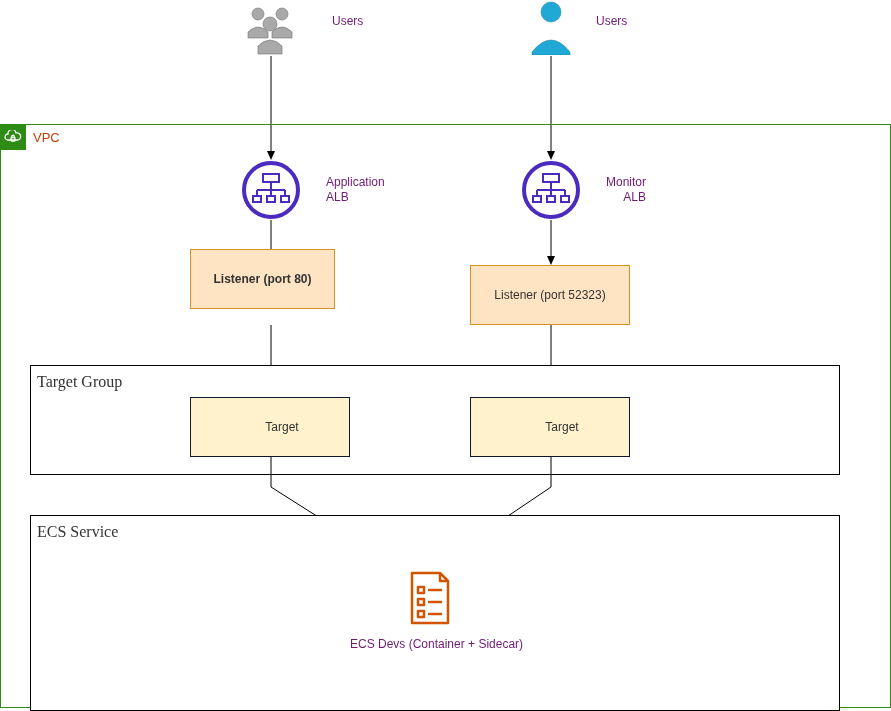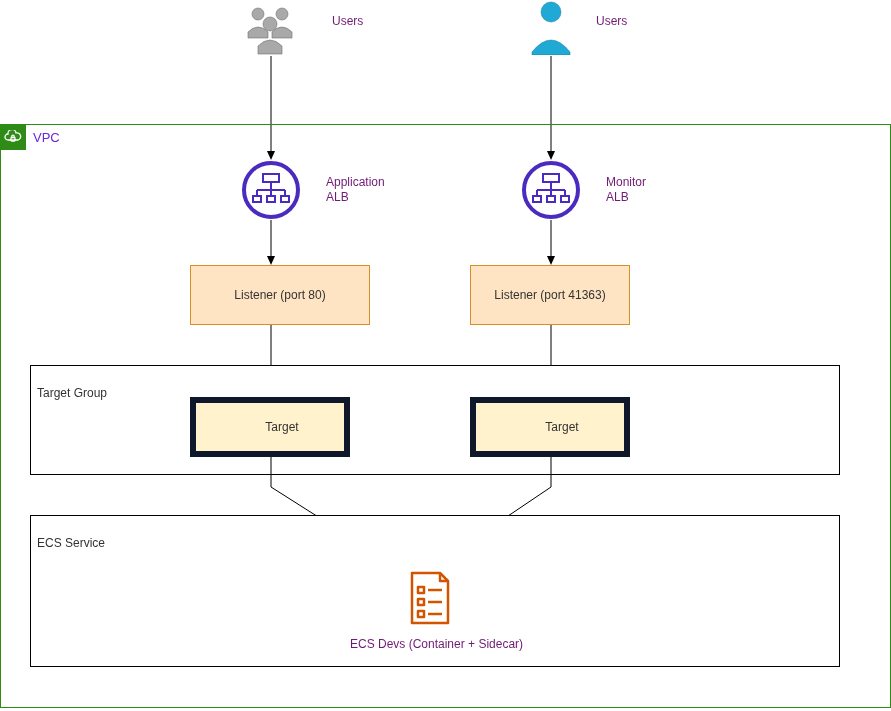--- a/index.html
+++ b/index.html
@@ -21,47 +21,48 @@
   .vpc-badge {
     position:absolute;
     width:26px; height:26px;
     background:#2e8b16;
     border:1px solid #2e8b16;
     box-sizing:border-box;
     display:flex; align-items:center; justify-content:center;
   }
   .vpc-title {
     position:absolute;
-    color:#6d28d9;
+    color:#c2410c;
     font-size:13px;
   }
   .listener-box {
     background:#ffe4c4;
     border:1px solid #d69028;
     box-sizing:border-box;
     display:flex; align-items:center; justify-content:center;
     font-size:12px;
   }
   .target-box {
     background:#fff2cc;
-    border:6px solid #0f172a;
+    border:1px solid #0f172a;
     box-sizing:border-box;
     display:flex; align-items:center; justify-content:center;
     font-size:12px;
     padding-left:24px;
   }
   .plain-box {
     border:1px solid #000;
     box-sizing:border-box;
     background:#fff;
   }
   .box-title {
     position:absolute;
-    top:20px; left:6px;
-    font-size:12px;
+    top:7px; left:6px;
+    font-size:16px;
+    font-family:Liberation Serif, serif;
   }
   svg.arrow { position:absolute; overflow:visible; pointer-events:none; }
   .arrow-line { stroke:#000; stroke-width:1; fill:none; }
   .arrow-head { fill:#000; }
 </style>
 </head>
 <body>
 
 <div class="abs" style="left:240px; top:2px; width:60px; height:55px;">
   <svg width="60" height="55" viewBox="0 0 60 55">
@@ -137,37 +138,37 @@
       <line x1="16" y1="30" x2="44" y2="30"></line>
       <line x1="16" y1="30" x2="16" y2="36"></line>
       <line x1="30" y1="30" x2="30" y2="36"></line>
       <line x1="44" y1="30" x2="44" y2="36"></line>
       <rect x="12" y="36" width="8" height="6"></rect>
       <rect x="26" y="36" width="8" height="6"></rect>
       <rect x="40" y="36" width="8" height="6"></rect>
     </g>
   </svg>
 </div>
-<div class="abs label label-line" style="left:606px; top:175px;">Monitor
+<div class="abs label label-line" style="left:606px; top:175px;text-align:right;">Monitor
 ALB</div>
 
 <svg class="arrow" style="left:270px; top:220px; width:2px; height:45px;">
   <line class="arrow-line" x1="1" y1="0" x2="1" y2="37"></line>
   <polygon class="arrow-head" points="1,45 -3,36 5,36"></polygon>
 </svg>
 <svg class="arrow" style="left:550px; top:220px; width:2px; height:45px;">
   <line class="arrow-line" x1="1" y1="0" x2="1" y2="37"></line>
   <polygon class="arrow-head" points="1,45 -3,36 5,36"></polygon>
 </svg>
 
-<div class="abs listener-box" style="left:190px; top:265px; width:180px; height:60px;">
+<div class="abs listener-box" style="left:190px; top:249px; width:145px; height:60px;font-weight:bold;">
   <span>Listener (port 80)</span>
 </div>
 <div class="abs listener-box" style="left:470px; top:265px; width:160px; height:60px;">
-  <span>Listener (port 41363)</span>
+  <span>Listener (port 52323)</span>
 </div>
 
 <svg class="arrow" style="left:270px; top:325px; width:2px; height:72px;">
   <line class="arrow-line" x1="1" y1="0" x2="1" y2="64"></line>
   <polygon class="arrow-head" points="1,72 -3,63 5,63"></polygon>
 </svg>
 <svg class="arrow" style="left:550px; top:325px; width:2px; height:72px;">
   <line class="arrow-line" x1="1" y1="0" x2="1" y2="64"></line>
   <polygon class="arrow-head" points="1,72 -3,63 5,63"></polygon>
 </svg>
@@ -187,21 +188,21 @@
   <line class="arrow-line" x1="1" y1="0" x2="1" y2="30"></line>
   <line class="arrow-line" x1="1" y1="30" x2="135" y2="115"></line>
   <polygon class="arrow-head" points="142,120 130,117 134,110"></polygon>
 </svg>
 <svg class="arrow" style="left:410px; top:457px; width:150px; height:123px;">
   <line class="arrow-line" x1="141" y1="0" x2="141" y2="30"></line>
   <line class="arrow-line" x1="141" y1="30" x2="15" y2="115"></line>
   <polygon class="arrow-head" points="8,120 20,117 16,110"></polygon>
 </svg>
 
-<div class="abs plain-box" style="left:30px; top:515px; width:810px; height:152px;">
+<div class="abs plain-box" style="left:30px; top:515px; width:810px; height:196px;">
   <div class="box-title">ECS Service</div>
 </div>
 
 <div class="abs" style="left:404px; top:567px; width:52px; height:62px;">
   <svg width="52" height="62" viewBox="0 0 52 62">
     <g fill="none" stroke="#d35400" stroke-width="2.5" stroke-linejoin="round">
       <path d="M8 6 h28 l8 8 v42 h-36 z"></path>
       <path d="M36 6 v8 h8"></path>
       <rect x="14" y="20" width="6" height="6"></rect>
       <line x1="24" y1="23" x2="38" y2="23"></line>

